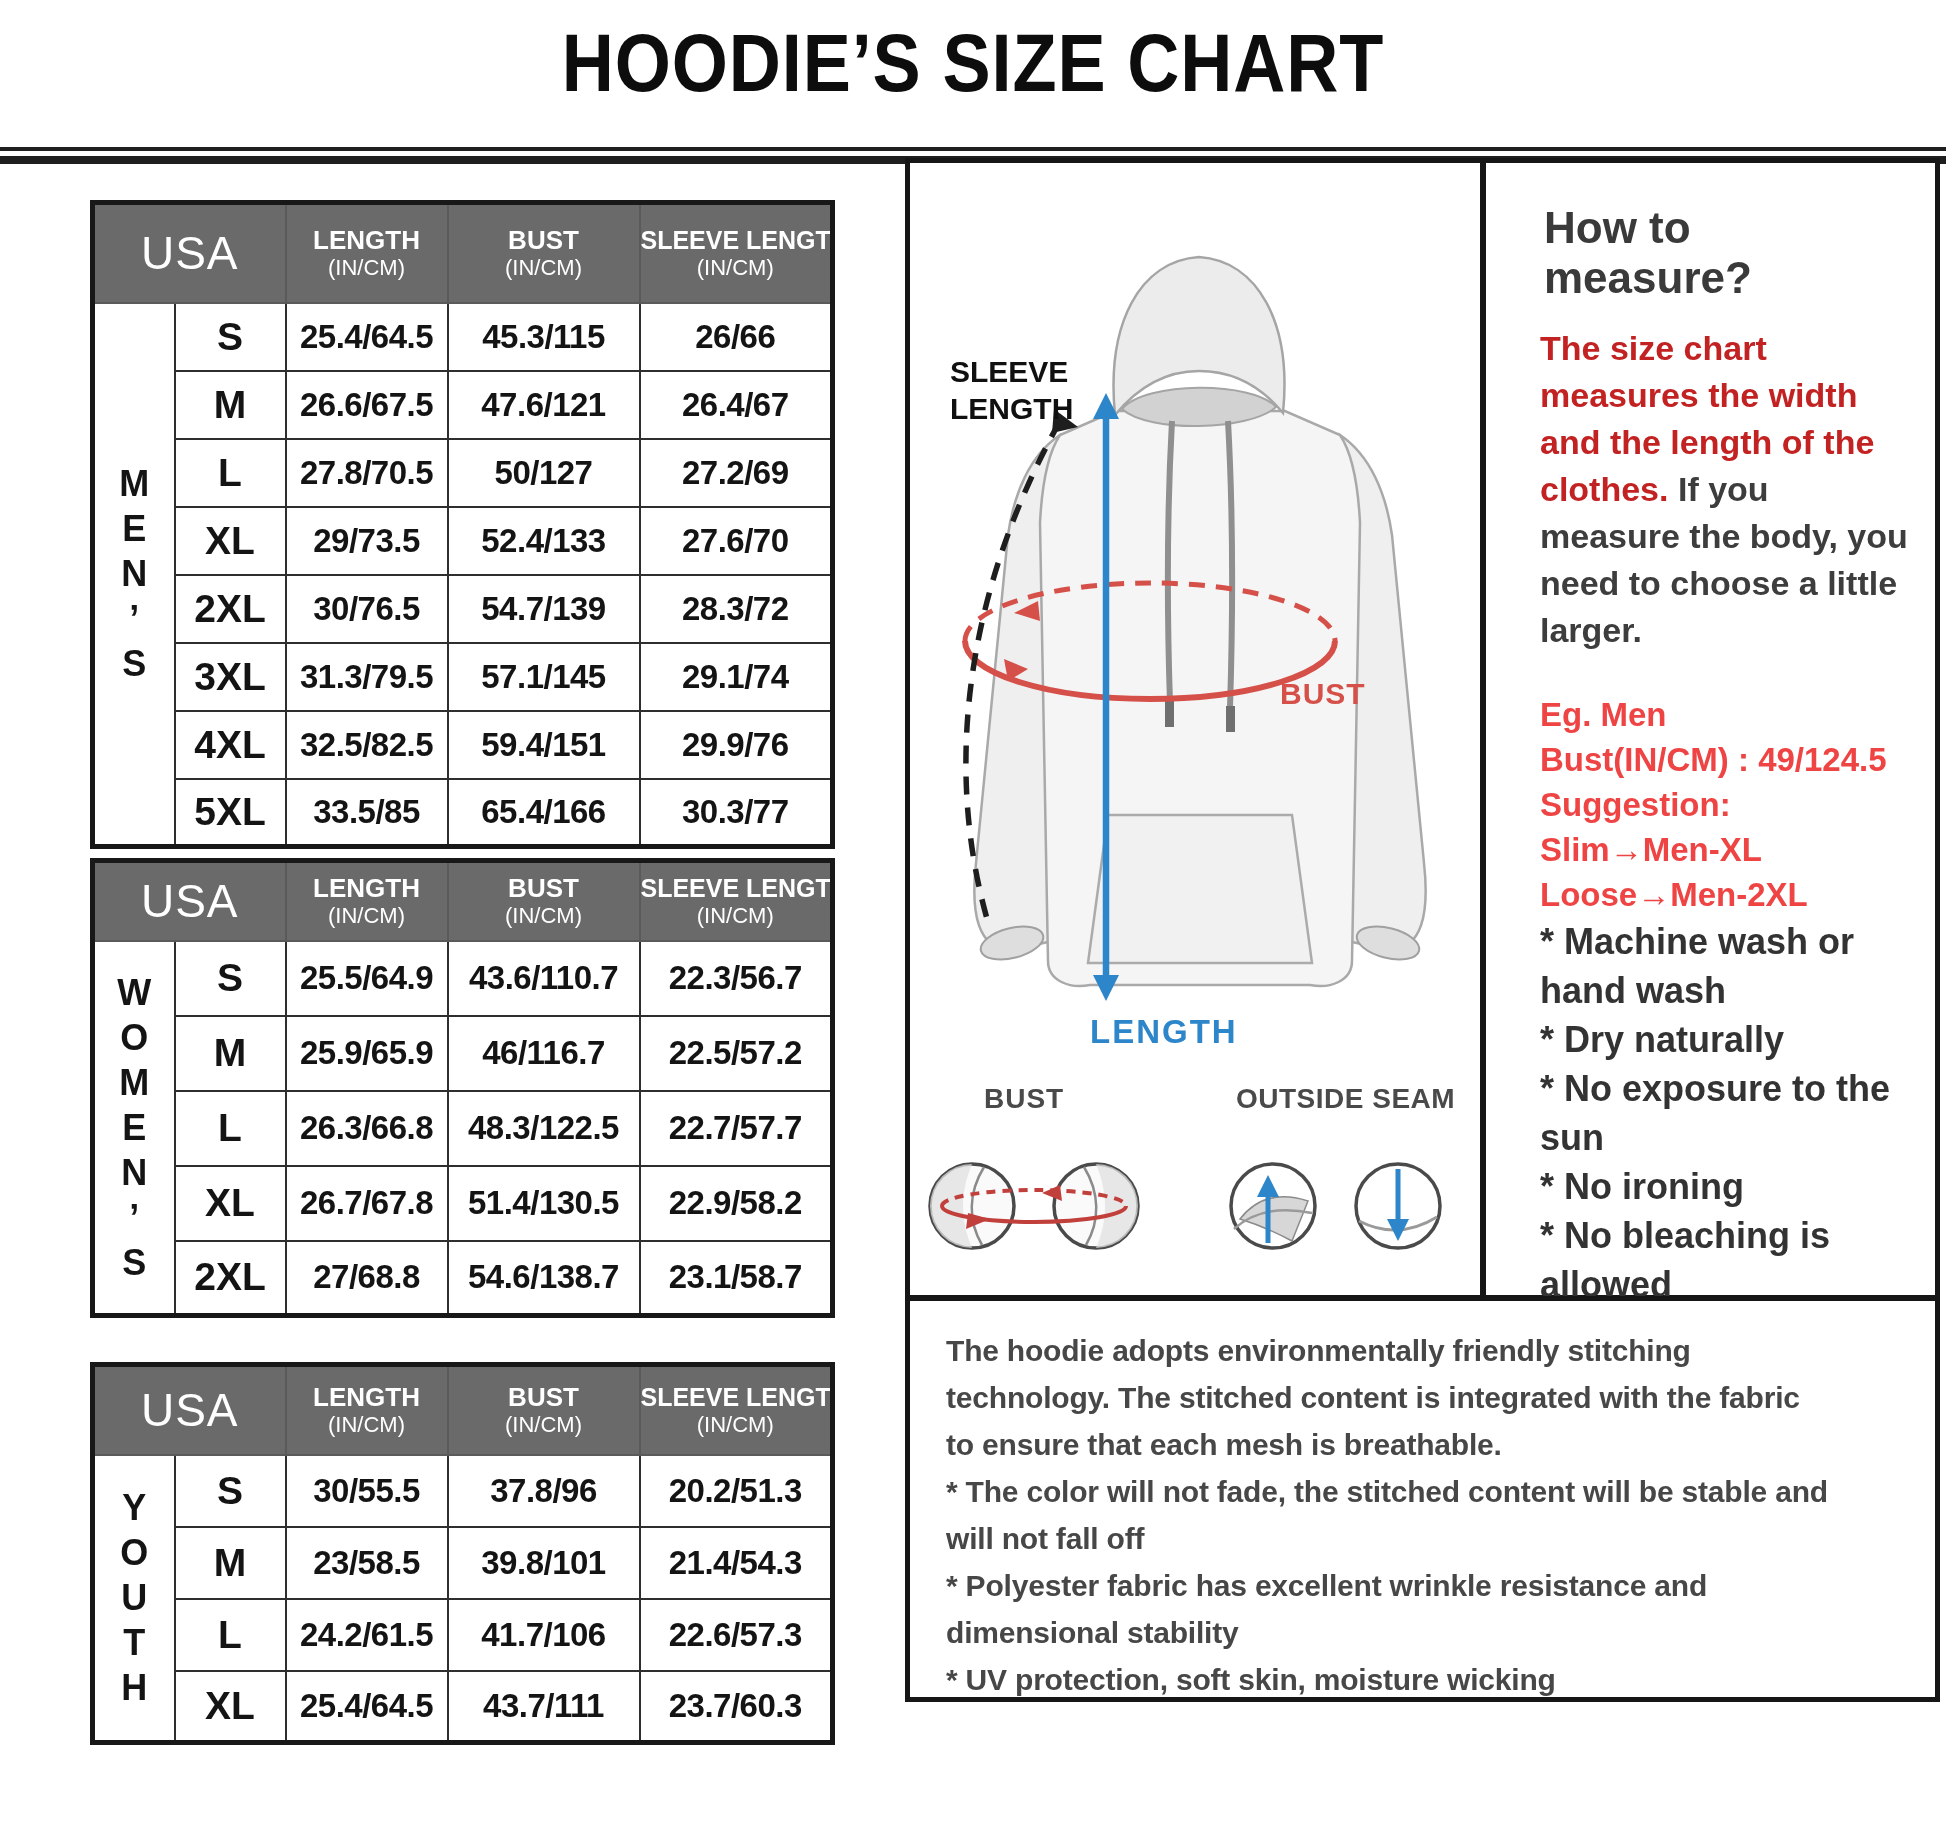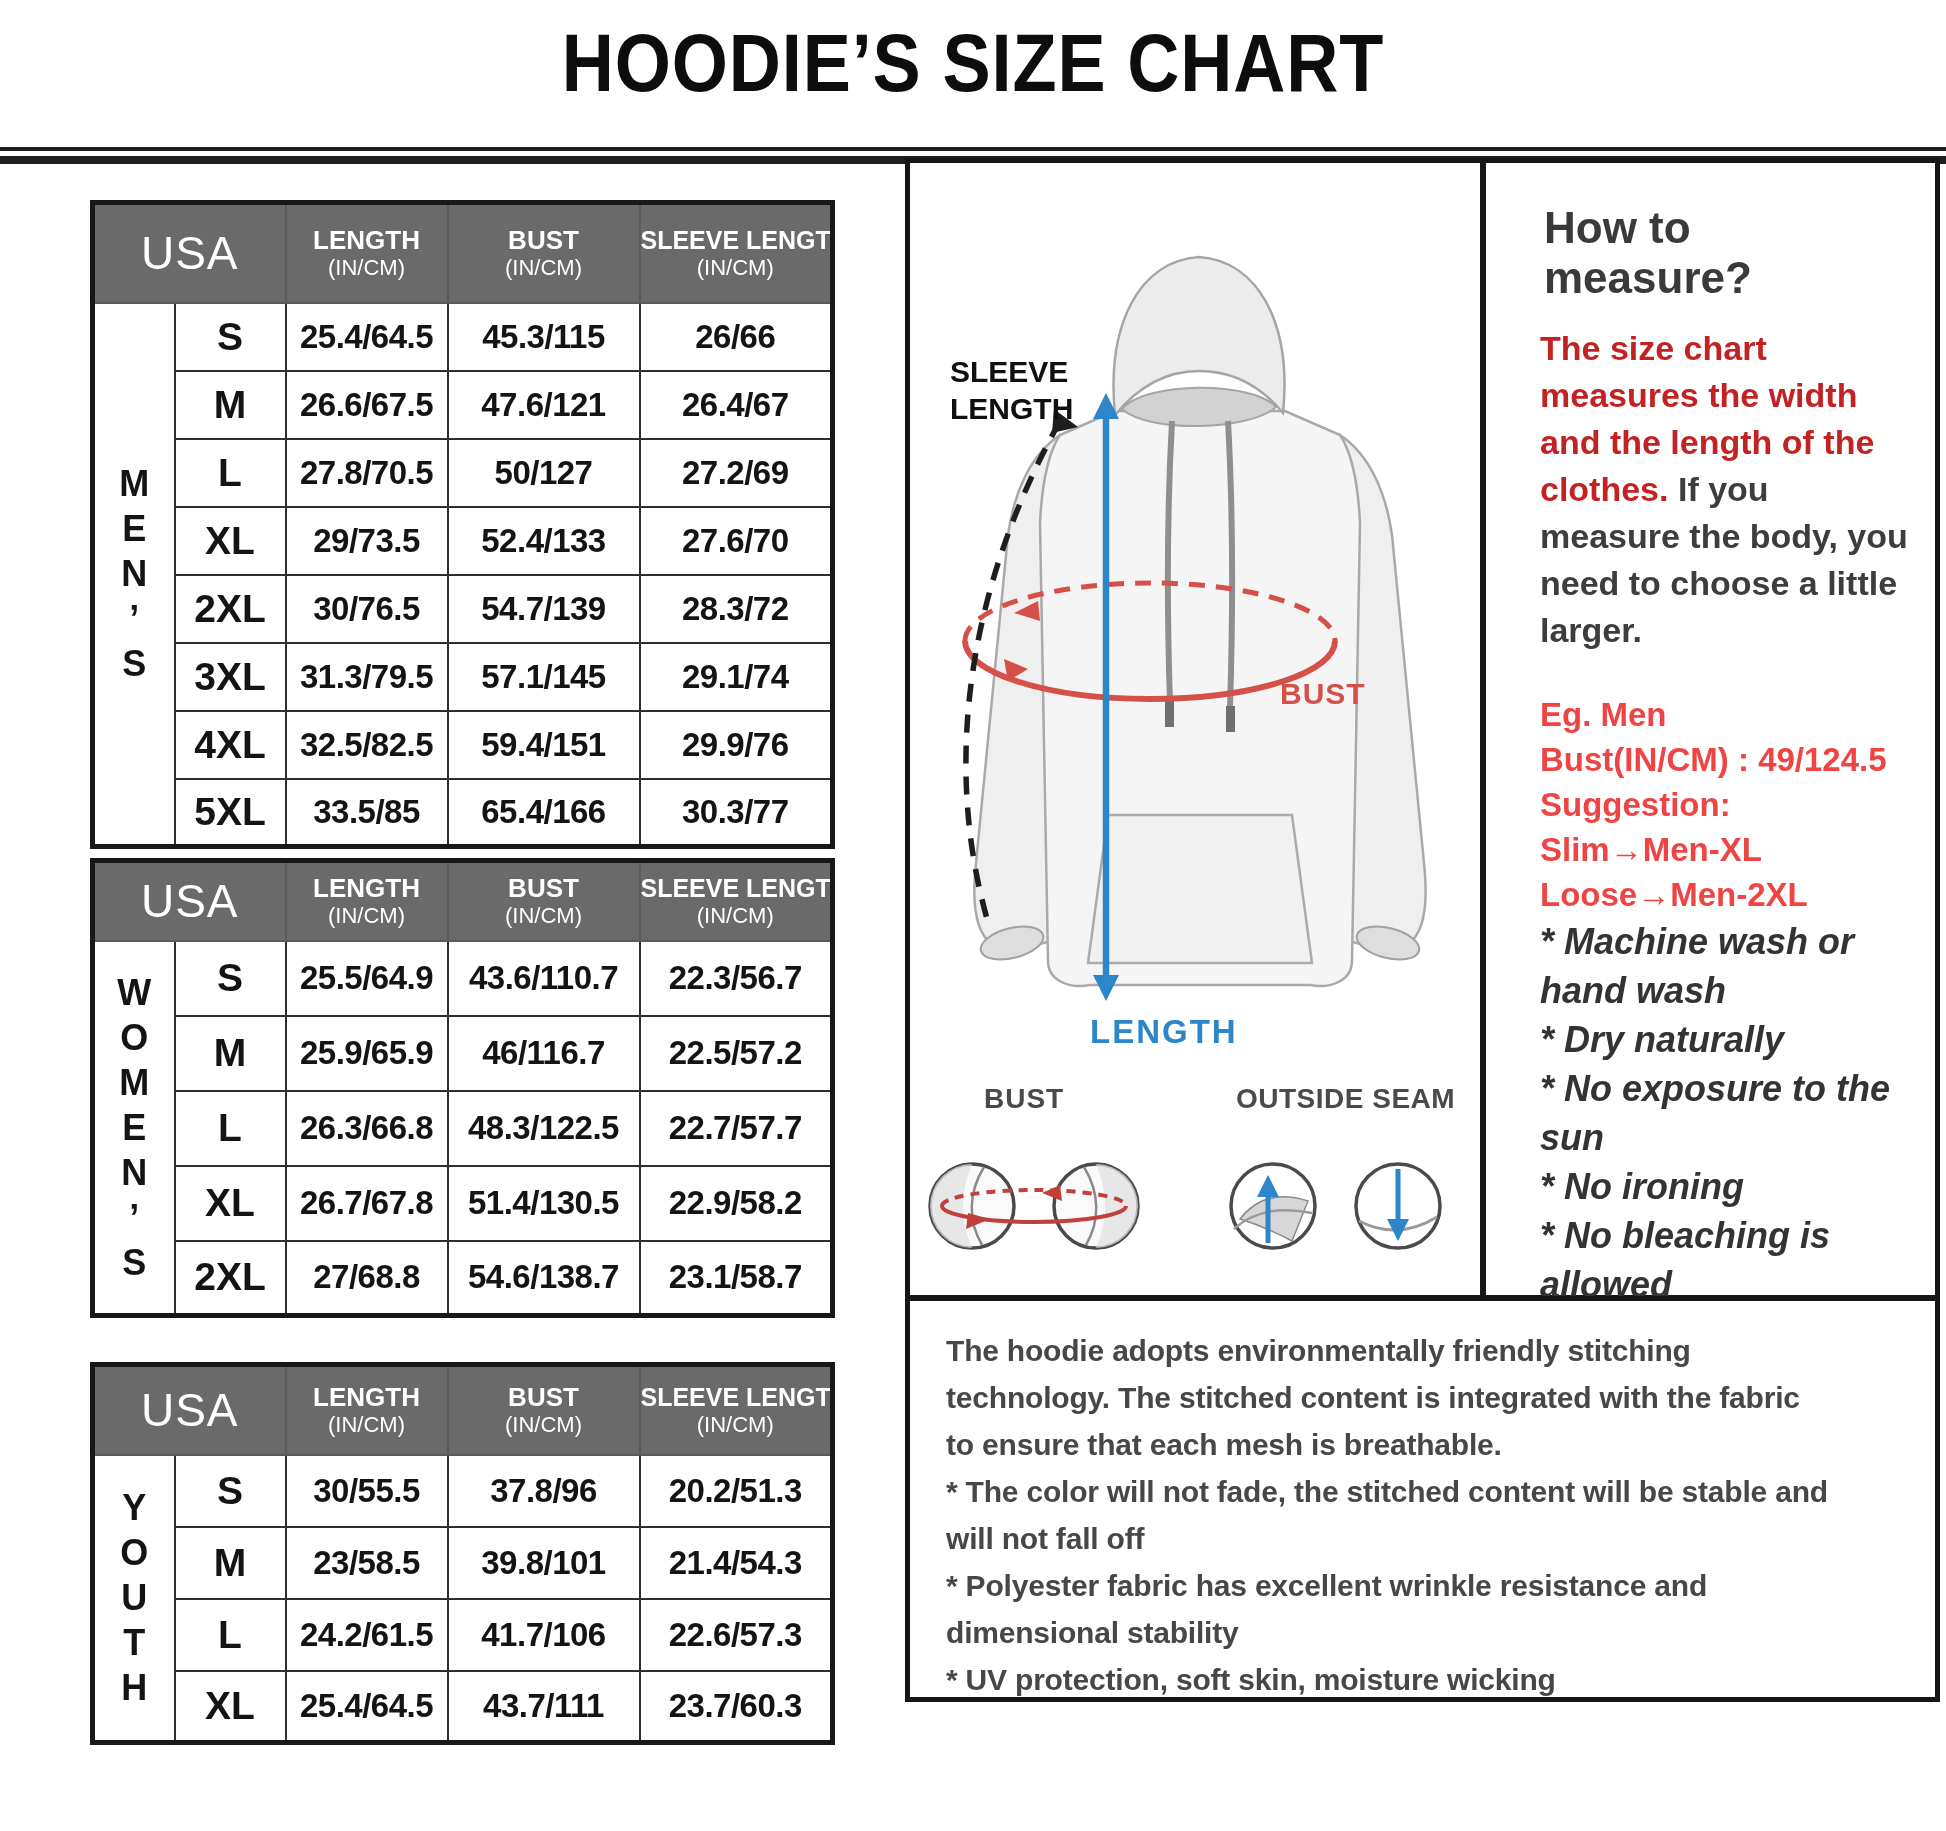--- a/index.html
+++ b/index.html
@@ -42,21 +42,21 @@
   .note{position:absolute;left:20px;top:1131px;font-size:29px;font-weight:400;color:#3b82f6;}
   .hoodie-svg{position:absolute;left:0;top:0;}
   .icons-svg{position:absolute;left:0;top:982px;}
   
   .howto-inner{padding:40px 26px 0 54px;}
   .howto-title{font-size:44px;font-weight:700;color:#3a3a3a;margin:0 0 22px 4px;}
   .howto-p{font-size:34px;line-height:47px;font-weight:700;color:#3d3d3d;margin:0;}
   .howto-p .red{color:#c32222;}
   .eg-block{margin-top:38px;font-size:33px;line-height:45px;font-weight:700;color:#ef4444;white-space:pre-line;}
   .care-title{margin:56px 0 6px 0;font-size:42px;font-weight:700;color:#333;}
-  .care-lines{font-size:36px;line-height:49px;font-weight:700;color:#333;white-space:pre-line;font-style:italic;}
+  .care-lines{font-size:36px;line-height:49px;font-weight:700;color:#333;white-space:pre-line;}
   
   .footer-text{padding:26px 22px 0 36px;font-size:30px;line-height:47px;font-weight:700;
                color:#474747;white-space:pre-line;letter-spacing:-0.2px;}
 </style>
 </head>
 <body>
 
 <div class="canvas">
 
   <div class="title">HOODIE’S SIZE CHART</div>

